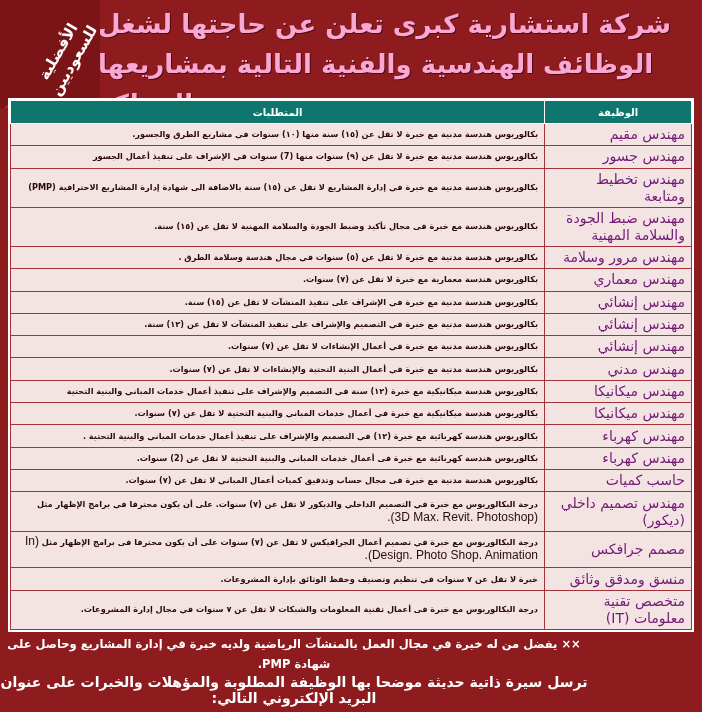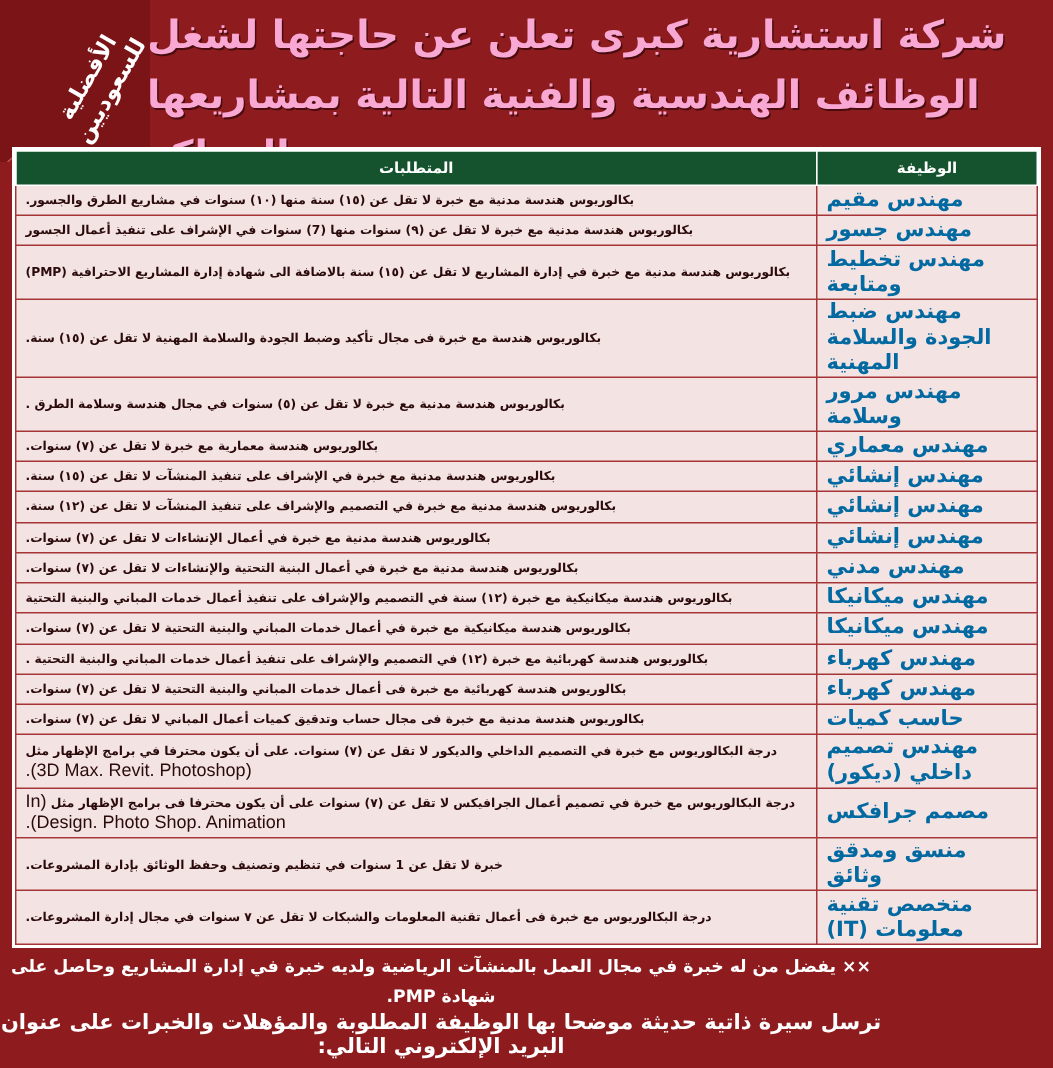--- a/index.html
+++ b/index.html
@@ -14,23 +14,23 @@
     color: #f9a8d4; font-family: "DejaVu Sans", sans-serif; font-weight: bold;
     font-size: 26px; line-height: 40px; letter-spacing: 0px; text-shadow: 1px 1px 0 #4a0c0e; }
   .badge { position: absolute; left: 0; top: 0; width: 100px; height: 108px; background: #7a1416; overflow: hidden; }
   .badge-text { position: absolute; left: 6px; top: 38px; width: 120px; color: #ffffff; font-weight: bold;
     font-size: 15px; line-height: 18px; transform: rotate(-60deg); transform-origin: center; text-align: center; }
   .badge-scallop { position: absolute; left: 0; bottom: -8px; width: 120px; height: 24px; }
 
   
   .frame { position: absolute; left: 8px; top: 98px; width: 686px; height: 534px; background: #ffffff; padding: 2px; }
   table { width: 100%; height: 100%; border-collapse: collapse; table-layout: fixed; }
-  th { background: #14532d; color: #ffffff; font-size: 10px; font-weight: bold; height: 23px; border: 1px solid #ffffff; }
-  td { background: #f4e3e3; border: 1px solid #a53436; text-align: left; vertical-align: middle; }
-  td.job { color: #0369a1; font-weight: bold; font-size: 14px; line-height: 17px; padding: 0 6px; text-align: left; }
+  th { background: #0f766e; color: #ffffff; font-size: 10px; font-weight: bold; height: 23px; border: 1px solid #ffffff; }
+  td { background: #f4e3e3; border: 1px solid #a53436; text-align: right; vertical-align: middle; }
+  td.job { color: #701a75; font-weight: normal; font-size: 14px; line-height: 17px; padding: 0 6px; text-align: right; }
   td.req { color: #2a0a0b; font-size: 8.2px; font-weight: bold; line-height: 13px; padding: 1px 6px; }
   td.req .latin { font-family: Liberation Sans, sans-serif; font-weight: normal; font-size: 12px; }
   .col-job { width: 147px; }
 
   
   .footer { position: absolute; left: 0; top: 633px; width: 588px; height: 79px; color: #ffffff; text-align: center; }
   .note { font-size: 11.5px; font-weight: bold; line-height: 20px; margin-top: 1px; }
   .instruction { font-size: 14px; font-weight: bold; line-height: 16px; }
   .email { font-family: "Liberation Serif", serif; font-size: 26px; font-weight: bold; line-height: 34px; direction: ltr; }
 </style>
@@ -108,37 +108,37 @@
           <tr style="height: 20px;">
             <td class="job">مهندس ميكانيكا</td>
             <td class="req"><span>بكالوريوس هندسة ميكانيكية مع خبرة في أعمال خدمات المباني والبنية التحتية لا تقل عن (٧) سنوات.</span></td>
           </tr>
           <tr style="height: 20px;">
             <td class="job">مهندس كهرباء</td>
             <td class="req"><span>بكالوريوس هندسة كهربائية مع خبرة (١٢) في التصميم والإشراف على تنفيذ أعمال خدمات المباني والبنية التحتية .</span></td>
           </tr>
           <tr style="height: 20px;">
             <td class="job">مهندس كهرباء</td>
-            <td class="req"><span>بكالوريوس هندسة كهربائية مع خبرة فى أعمال خدمات المباني والبنية التحتية لا تقل عن (٧) سنوات.</span></td>
+            <td class="req"><span>بكالوريوس هندسة كهربائية مع خبرة فى أعمال خدمات المباني والبنية التحتية لا تقل عن (2) سنوات.</span></td>
           </tr>
           <tr style="height: 20px;">
             <td class="job">حاسب كميات</td>
             <td class="req"><span>بكالوريوس هندسة مدنية مع خبرة فى مجال حساب وتدقيق كميات أعمال المباني لا تقل عن (٧) سنوات.</span></td>
           </tr>
           <tr style="height: 35px;">
             <td class="job">مهندس تصميم داخلي (ديكور)</td>
             <td class="req"><span>درجة البكالوريوس مع خبرة في التصميم الداخلي والديكور لا تقل عن (٧) سنوات. على أن يكون محترفا في برامج الإظهار مثل</span> <span class="latin">(3D Max. Revit. Photoshop).</span></td>
           </tr>
           <tr style="height: 33px;">
             <td class="job">مصمم جرافكس</td>
             <td class="req"><span>درجة البكالوريوس مع خبرة في تصميم أعمال الجرافيكس لا تقل عن (٧) سنوات على أن يكون محترفا فى برامج الإظهار مثل</span> <span class="latin">(In Design. Photo Shop. Animation).</span></td>
           </tr>
           <tr style="height: 20px;">
             <td class="job">منسق ومدقق وثائق</td>
-            <td class="req"><span>خبرة لا تقل عن 1 سنوات في تنظيم وتصنيف وحفظ الوثائق بإدارة المشروعات.</span></td>
+            <td class="req"><span>خبرة لا تقل عن ٧ سنوات في تنظيم وتصنيف وحفظ الوثائق بإدارة المشروعات.</span></td>
           </tr>
           <tr style="height: 20px;">
             <td class="job">متخصص تقنية معلومات (IT)</td>
             <td class="req"><span>درجة البكالوريوس مع خبرة فى أعمال تقنية المعلومات والشبكات لا تقل عن ٧ سنوات في مجال إدارة المشروعات.</span></td>
           </tr>
         </tbody>
     </table>
   </div>
 
   <div class="footer">

